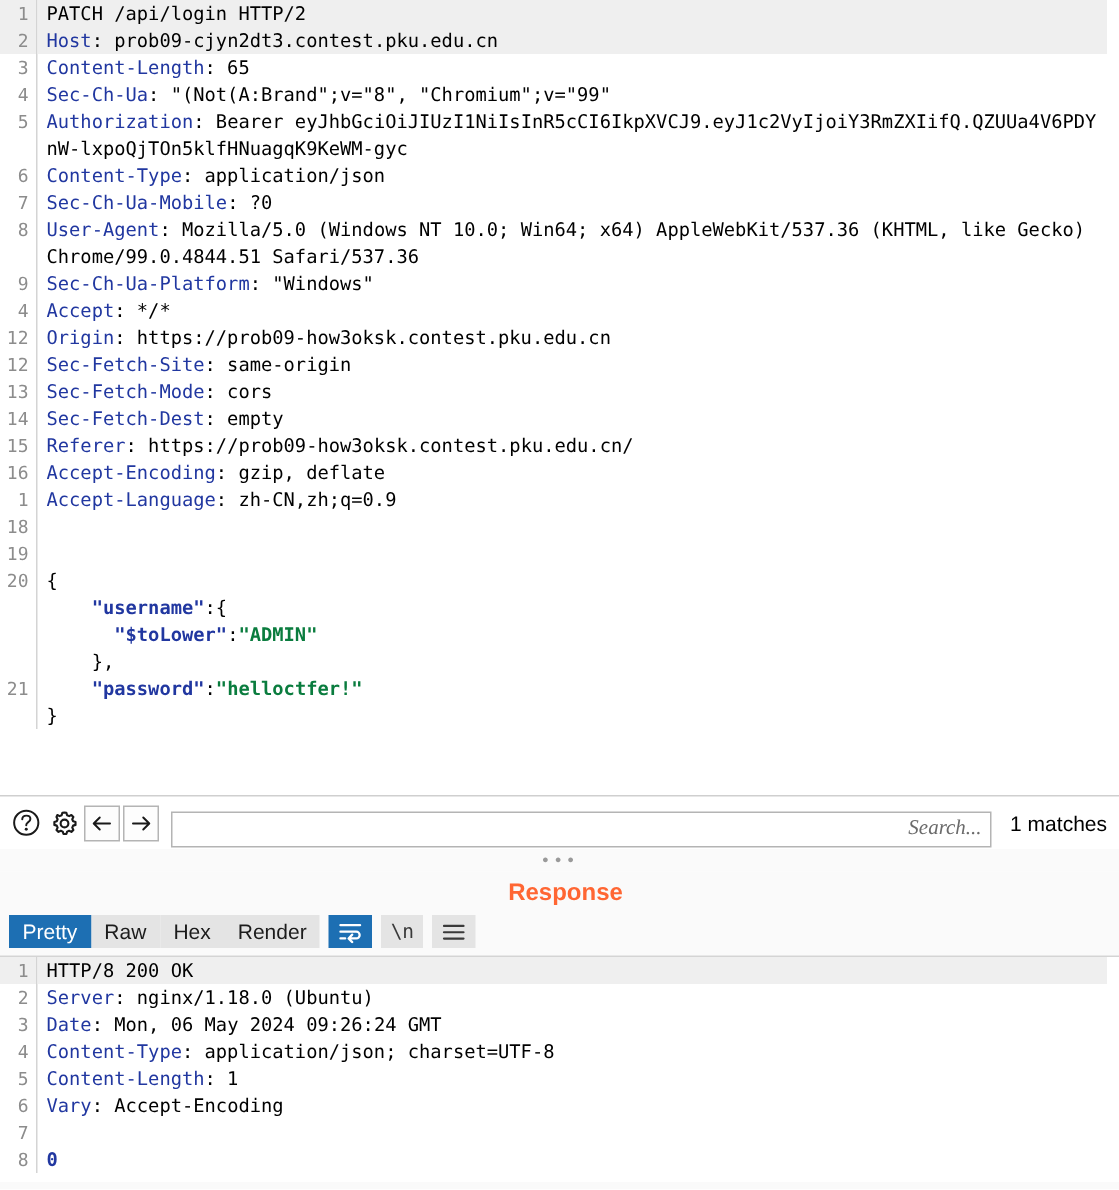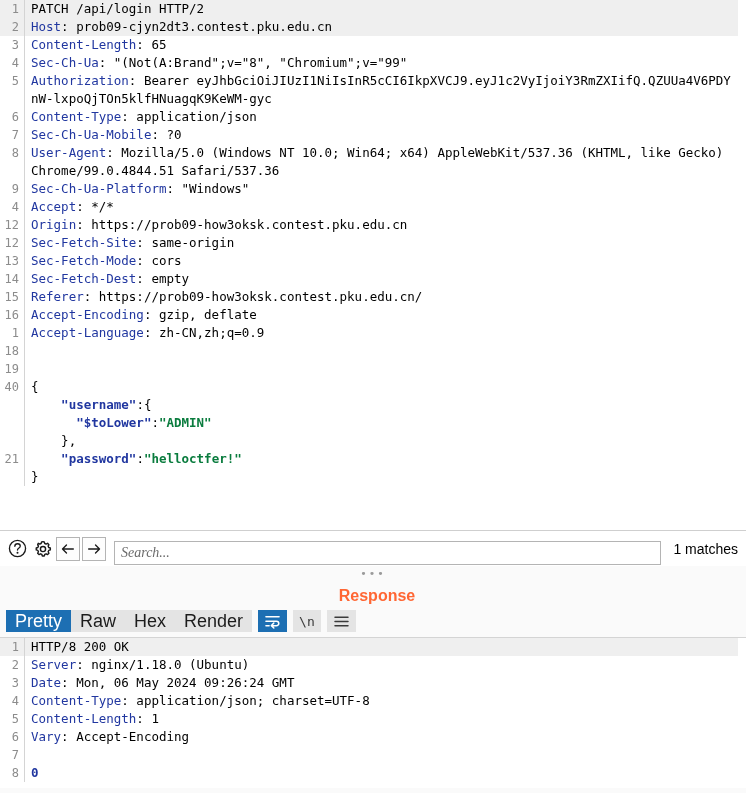--- a/index.html
+++ b/index.html
@@ -120,20 +120,21 @@
     margin: 8px 4px 0 6px;
     border: 1px solid #b4b4b4;
     background: #ffffff;
     font-family: "Liberation Serif", serif;
     font-style: italic;
     font-size: 14px;
     color: #3a3a3a;
     padding: 0 6px;
     box-sizing: border-box;
     outline: none;
+    text-align: right;
   }
   #search-input::placeholder { color: #6b6b6b; font-style: italic; }
   #match-count {
     font-family: "Liberation Sans", sans-serif;
     font-size: 14px;
     color: #000;
     padding: 0 4px 0 8px;
     white-space: nowrap;
   }
 
@@ -181,21 +182,21 @@
     gap: 0px;
   }
   .tab {
     height: 22px;
     display: flex;
     align-items: center;
     padding: 0 9px;
     background: #e4e4e4;
     color: #1c1c1c;
     font-family: "Liberation Sans", sans-serif;
-    font-size: 18px;
+    font-size: 14px;
     cursor: pointer;
     border: none;
   }
   .tab.active {
     background: #1d6fb3;
     color: #ffffff;
   }
   .tgl {
     height: 22px;
     min-width: 26px;
@@ -337,21 +338,21 @@
         <div class="code">&nbsp;</div>
         <div class="rail"></div>
       </div>
       <div class="code-row">
         <div class="gutter">19</div>
         <div class="sep"></div>
         <div class="code">&nbsp;</div>
         <div class="rail"></div>
       </div>
       <div class="code-row">
-        <div class="gutter">40</div>
+        <div class="gutter">20</div>
         <div class="sep"></div>
         <div class="code"><span class="jpun">{</span></div>
         <div class="rail"></div>
       </div>
       <div class="code-row">
         <div class="gutter"></div>
         <div class="sep"></div>
         <div class="code"><span class="jpun">    </span><span class="jkey">"username"</span><span class="jpun">:{</span></div>
         <div class="rail"></div>
       </div>

